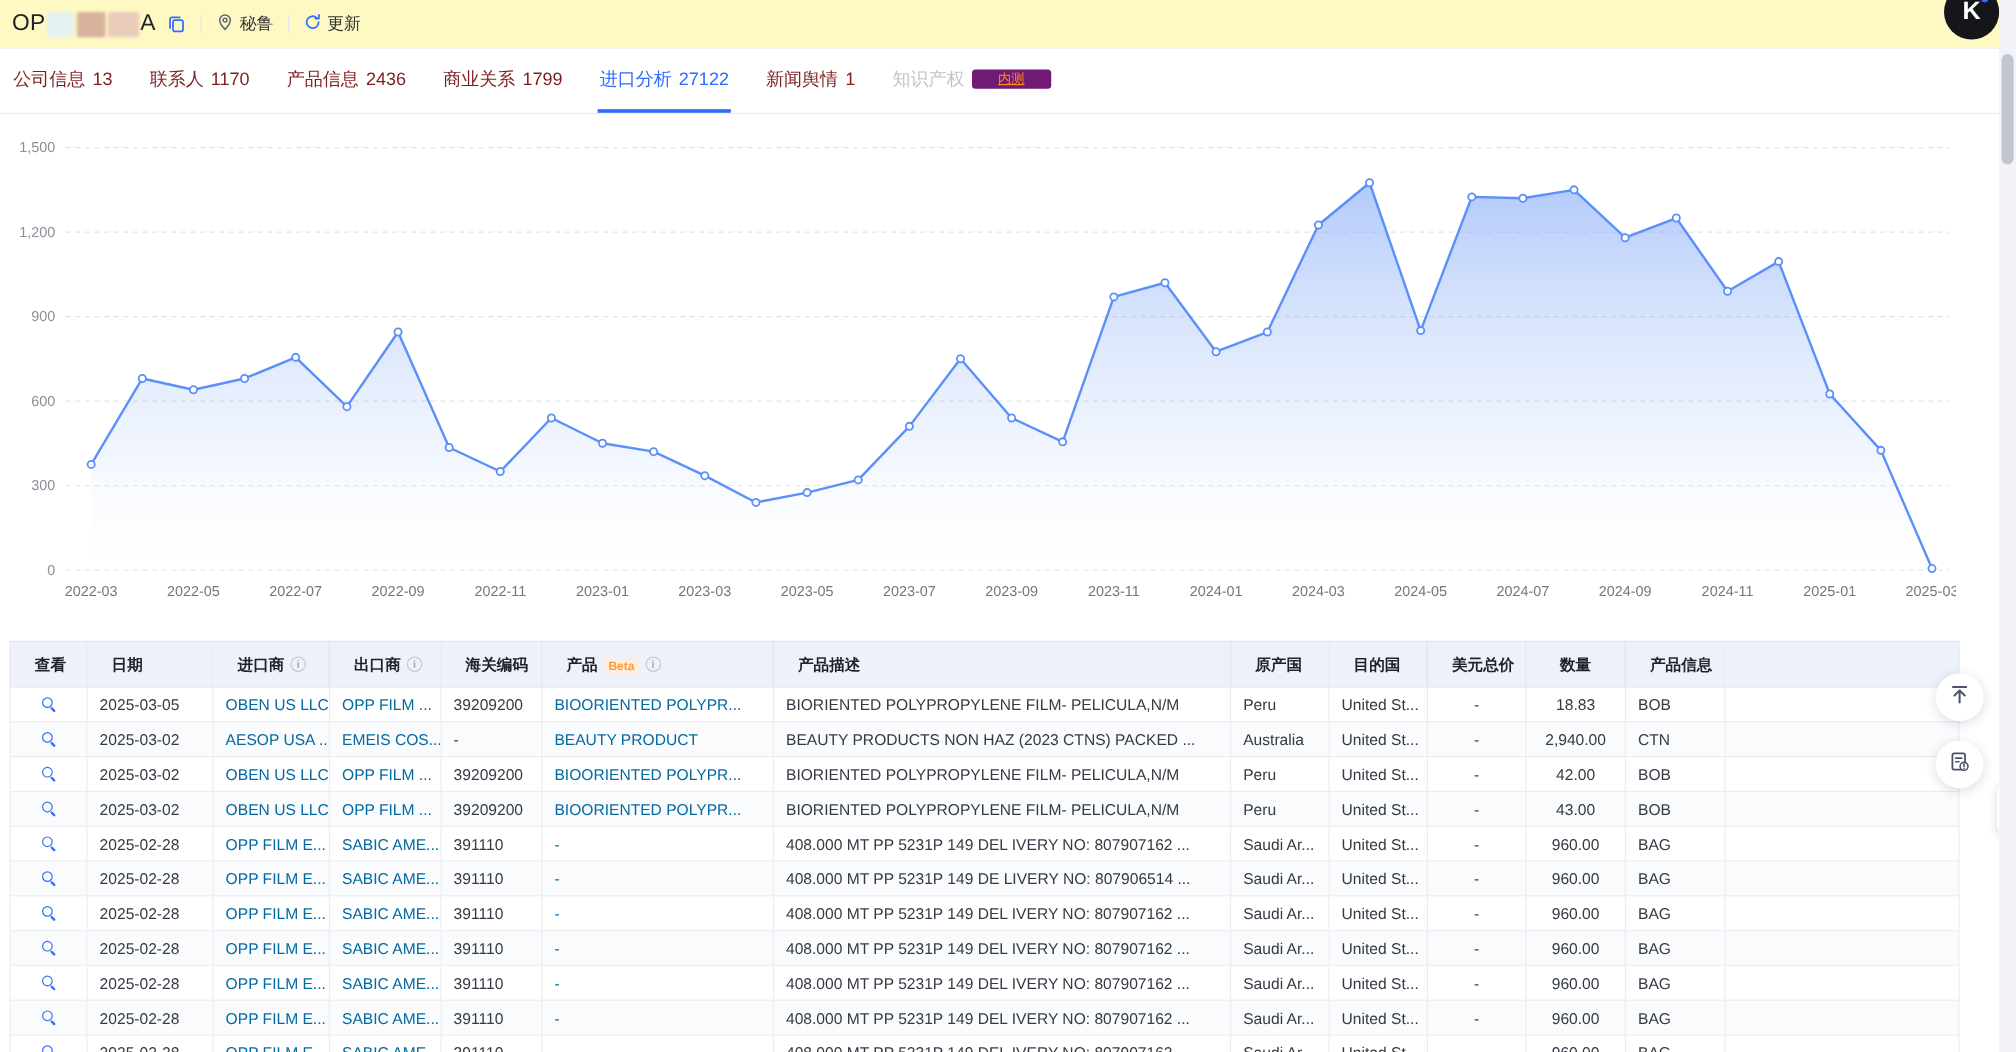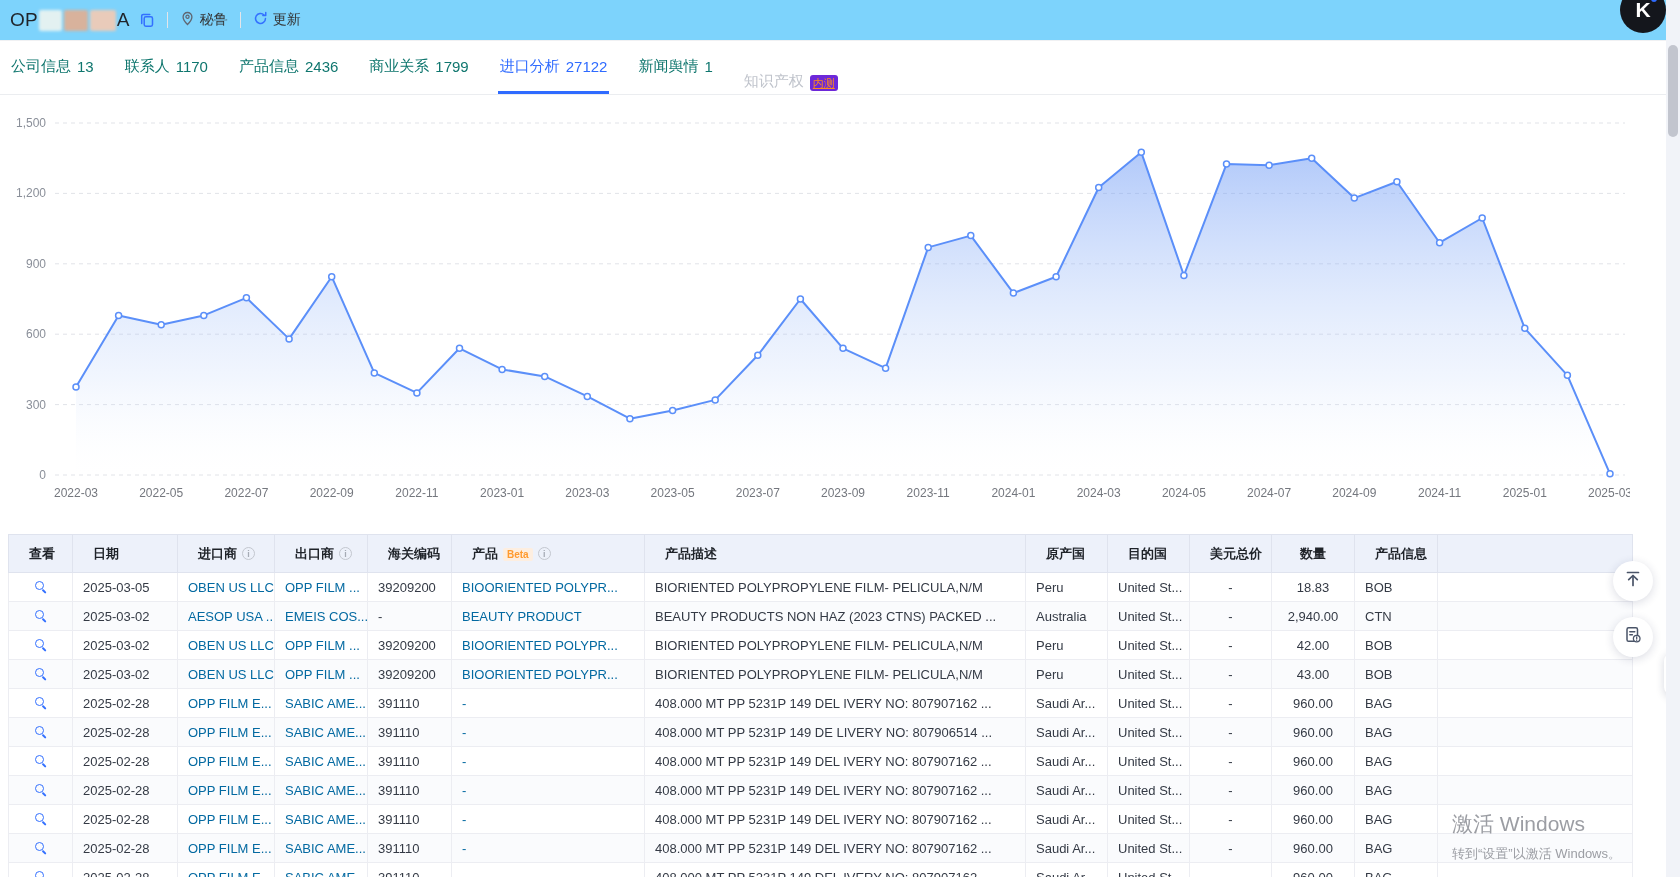--- a/index.html
+++ b/index.html
@@ -2,42 +2,42 @@
 <html><head>
 <meta charset="utf-8">
 <style>
   * { margin:0; padding:0; box-sizing:border-box; }
   html,body { width:1680px; height:877px; overflow:hidden; background:#fff;
     font-family:"Liberation Sans", sans-serif; }
   .page { position:relative; width:1680px; height:877px; background:#fff; overflow:hidden; }
 
   
   .topbar { position:absolute; left:0; top:0; width:1680px; height:41px;
-    border-bottom:1px solid #f0f1f3; display:flex; align-items:center; padding-left:10px; background:#7dd3fc; z-index:3; }
+    border-bottom:1px solid #f0f1f3; display:flex; align-items:center; padding-left:10px; background:#fef9c3; z-index:3; }
   .company { display:flex; align-items:center; font-size:19px; color:#1f2329; letter-spacing:.2px; }
   .blur-block { display:inline-block; height:21px; border-radius:2px; filter:blur(1.5px); margin:0 1px; }
   .bb1 { width:23px; background:#e3f1f1; }
   .bb2 { width:24px; background:#d8b29c; }
   .bb3 { width:26px; background:#e9cbba; }
   .icon-btn { display:inline-flex; align-items:center; justify-content:center; margin-left:9px; cursor:pointer; }
   .vdiv { width:1px; height:16px; background:#e3e5ea; margin:0 12px; }
   .meta-item { display:flex; align-items:center; font-size:14px; color:#333; gap:5px; cursor:pointer; }
   .logo-k { position:absolute; left:1620px; top:-13px; width:46px; height:46px; border-radius:50%;
     background:#14161c; color:#fff; font-weight:bold; font-size:21px;
     display:flex; align-items:center; justify-content:center; z-index:6; }
   .logo-k i { position:absolute; right:9px; top:9px; width:6px; height:6px; border-radius:50%; background:#2f6bff; }
 
   
   .tabbar { position:absolute; left:0; top:41px; width:1680px; height:54px; background:#fff;
     border-bottom:1px solid #ebedf0; display:flex; align-items:stretch; padding-left:9px; z-index:3; }
-  .tab { display:flex; align-items:center; gap:6px; margin-right:27px; font-size:15px; color:#0f766e;
+  .tab { display:flex; align-items:center; gap:6px; margin-right:27px; font-size:15px; color:#7f1d1d;
     border-bottom:3px solid transparent; cursor:pointer; padding:0 2px; }
   .tab.active { color:#2f6bff; border-bottom-color:#2f6bff; }
-  .tab.disabled { color:#c0c4cc;align-items:flex-end; }
-  .badge { font-size:11px; color:#ff8c1a; background:#6d28d9; border-radius:3px; padding:1px 3px; line-height:14px;text-decoration:underline; }
+  .tab.disabled { color:#c0c4cc; }
+  .badge { font-size:11px; color:#ff8c1a; background:#701a75; border-radius:3px; padding:1px 22px; line-height:14px;text-decoration:underline; }
 
   
   .chart-wrap { position:absolute; left:0; top:95px; width:1630px; height:415px; overflow:hidden; background:#fff; }
   .yl { font-size:12px; fill:#8a8f99; }
   .xl { font-size:12px; fill:#74777e; }
 
   
   .table-wrap { position:absolute; left:8px; top:534px; width:1624px; }
   table { border-collapse:collapse; table-layout:fixed; width:1624px; font-size:13px; }
   th { background:#edf1fa; height:38px; font-weight:bold; color:#1f2329; text-align:left;
@@ -454,22 +454,18 @@
           <circle cx="13.7" cy="13.6" r="3.3" fill="#fff" stroke="#4a5468" stroke-width="1.3"></circle>
           <path d="M13.7 11.9v1.9" stroke="#4a5468" stroke-width="1.3" stroke-linecap="round"></path>
           <circle cx="13.7" cy="15.2" r=".7" fill="#4a5468"></circle>
         </svg>
     </span>
   </div>
   <div class="collapse-tab">
     <span>‹</span>
   </div>
 
-  <div class="watermark">
-    <div class="w1">激活 Windows</div>
-    <div class="w2">转到“设置”以激活 Windows。</div>
-  </div>
 
   <div class="sb-track">
     <div class="sb-thumb"></div>
   </div>
 
 </div>
 
 </body></html>

